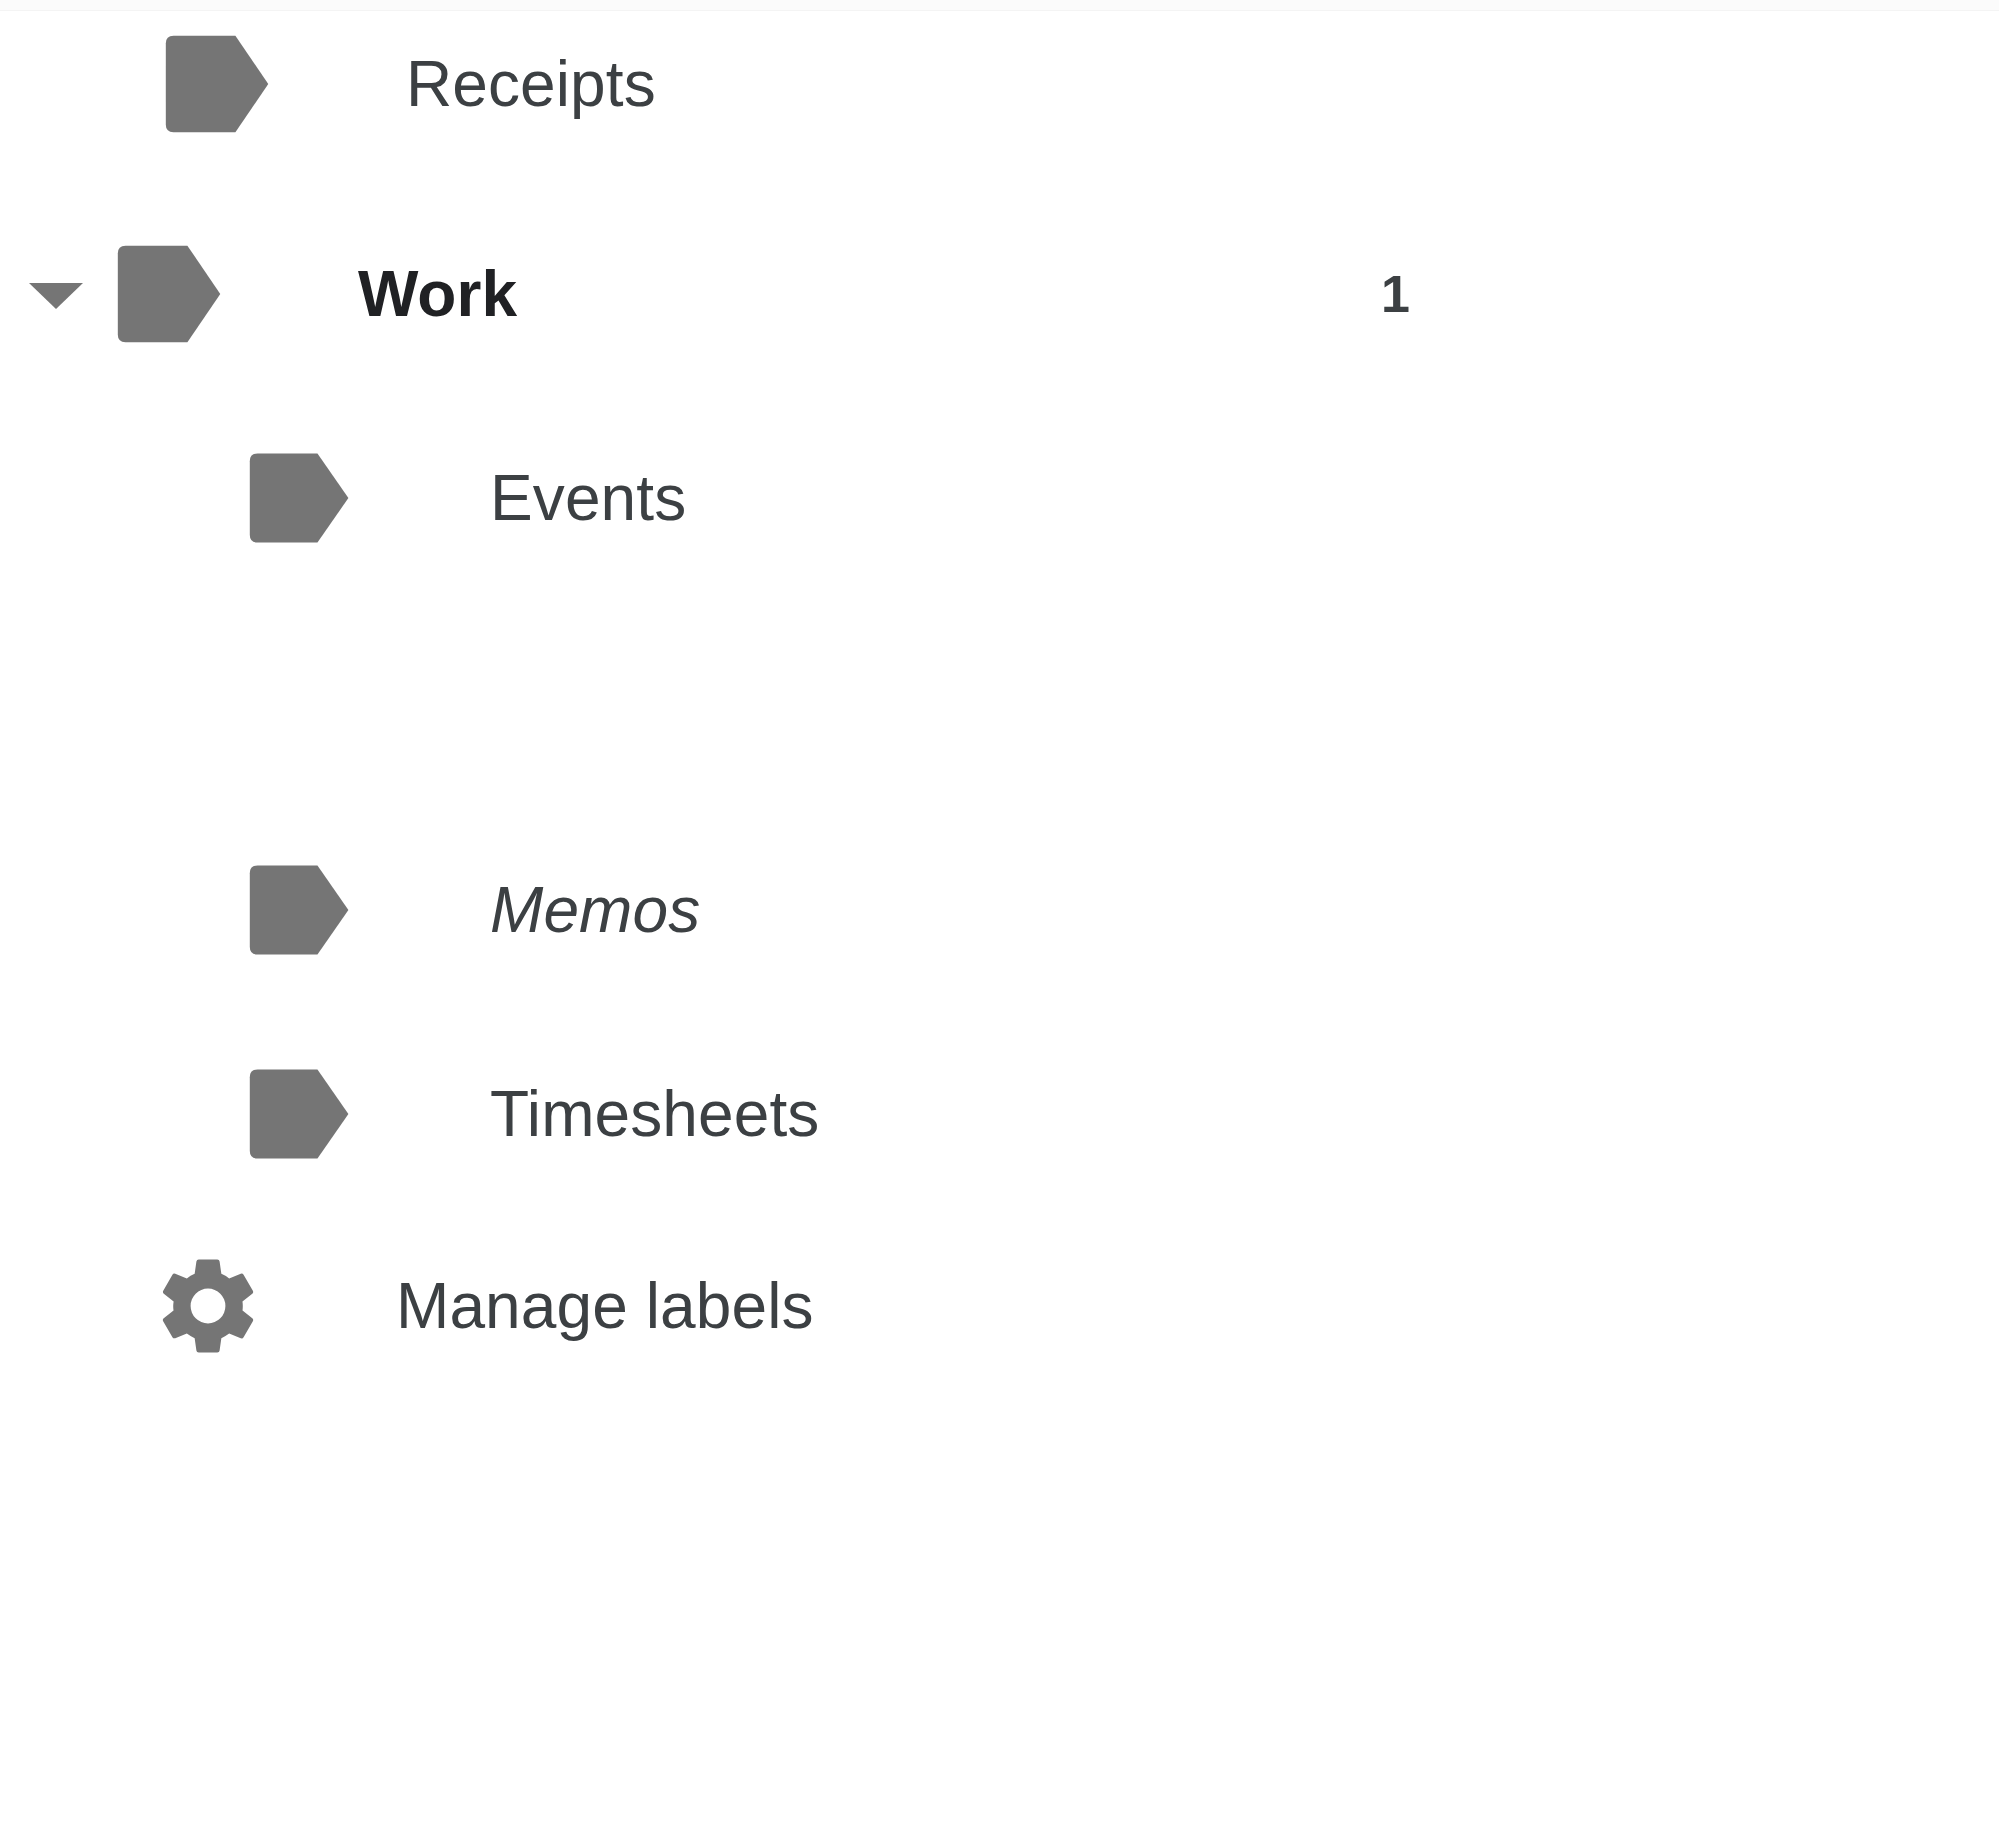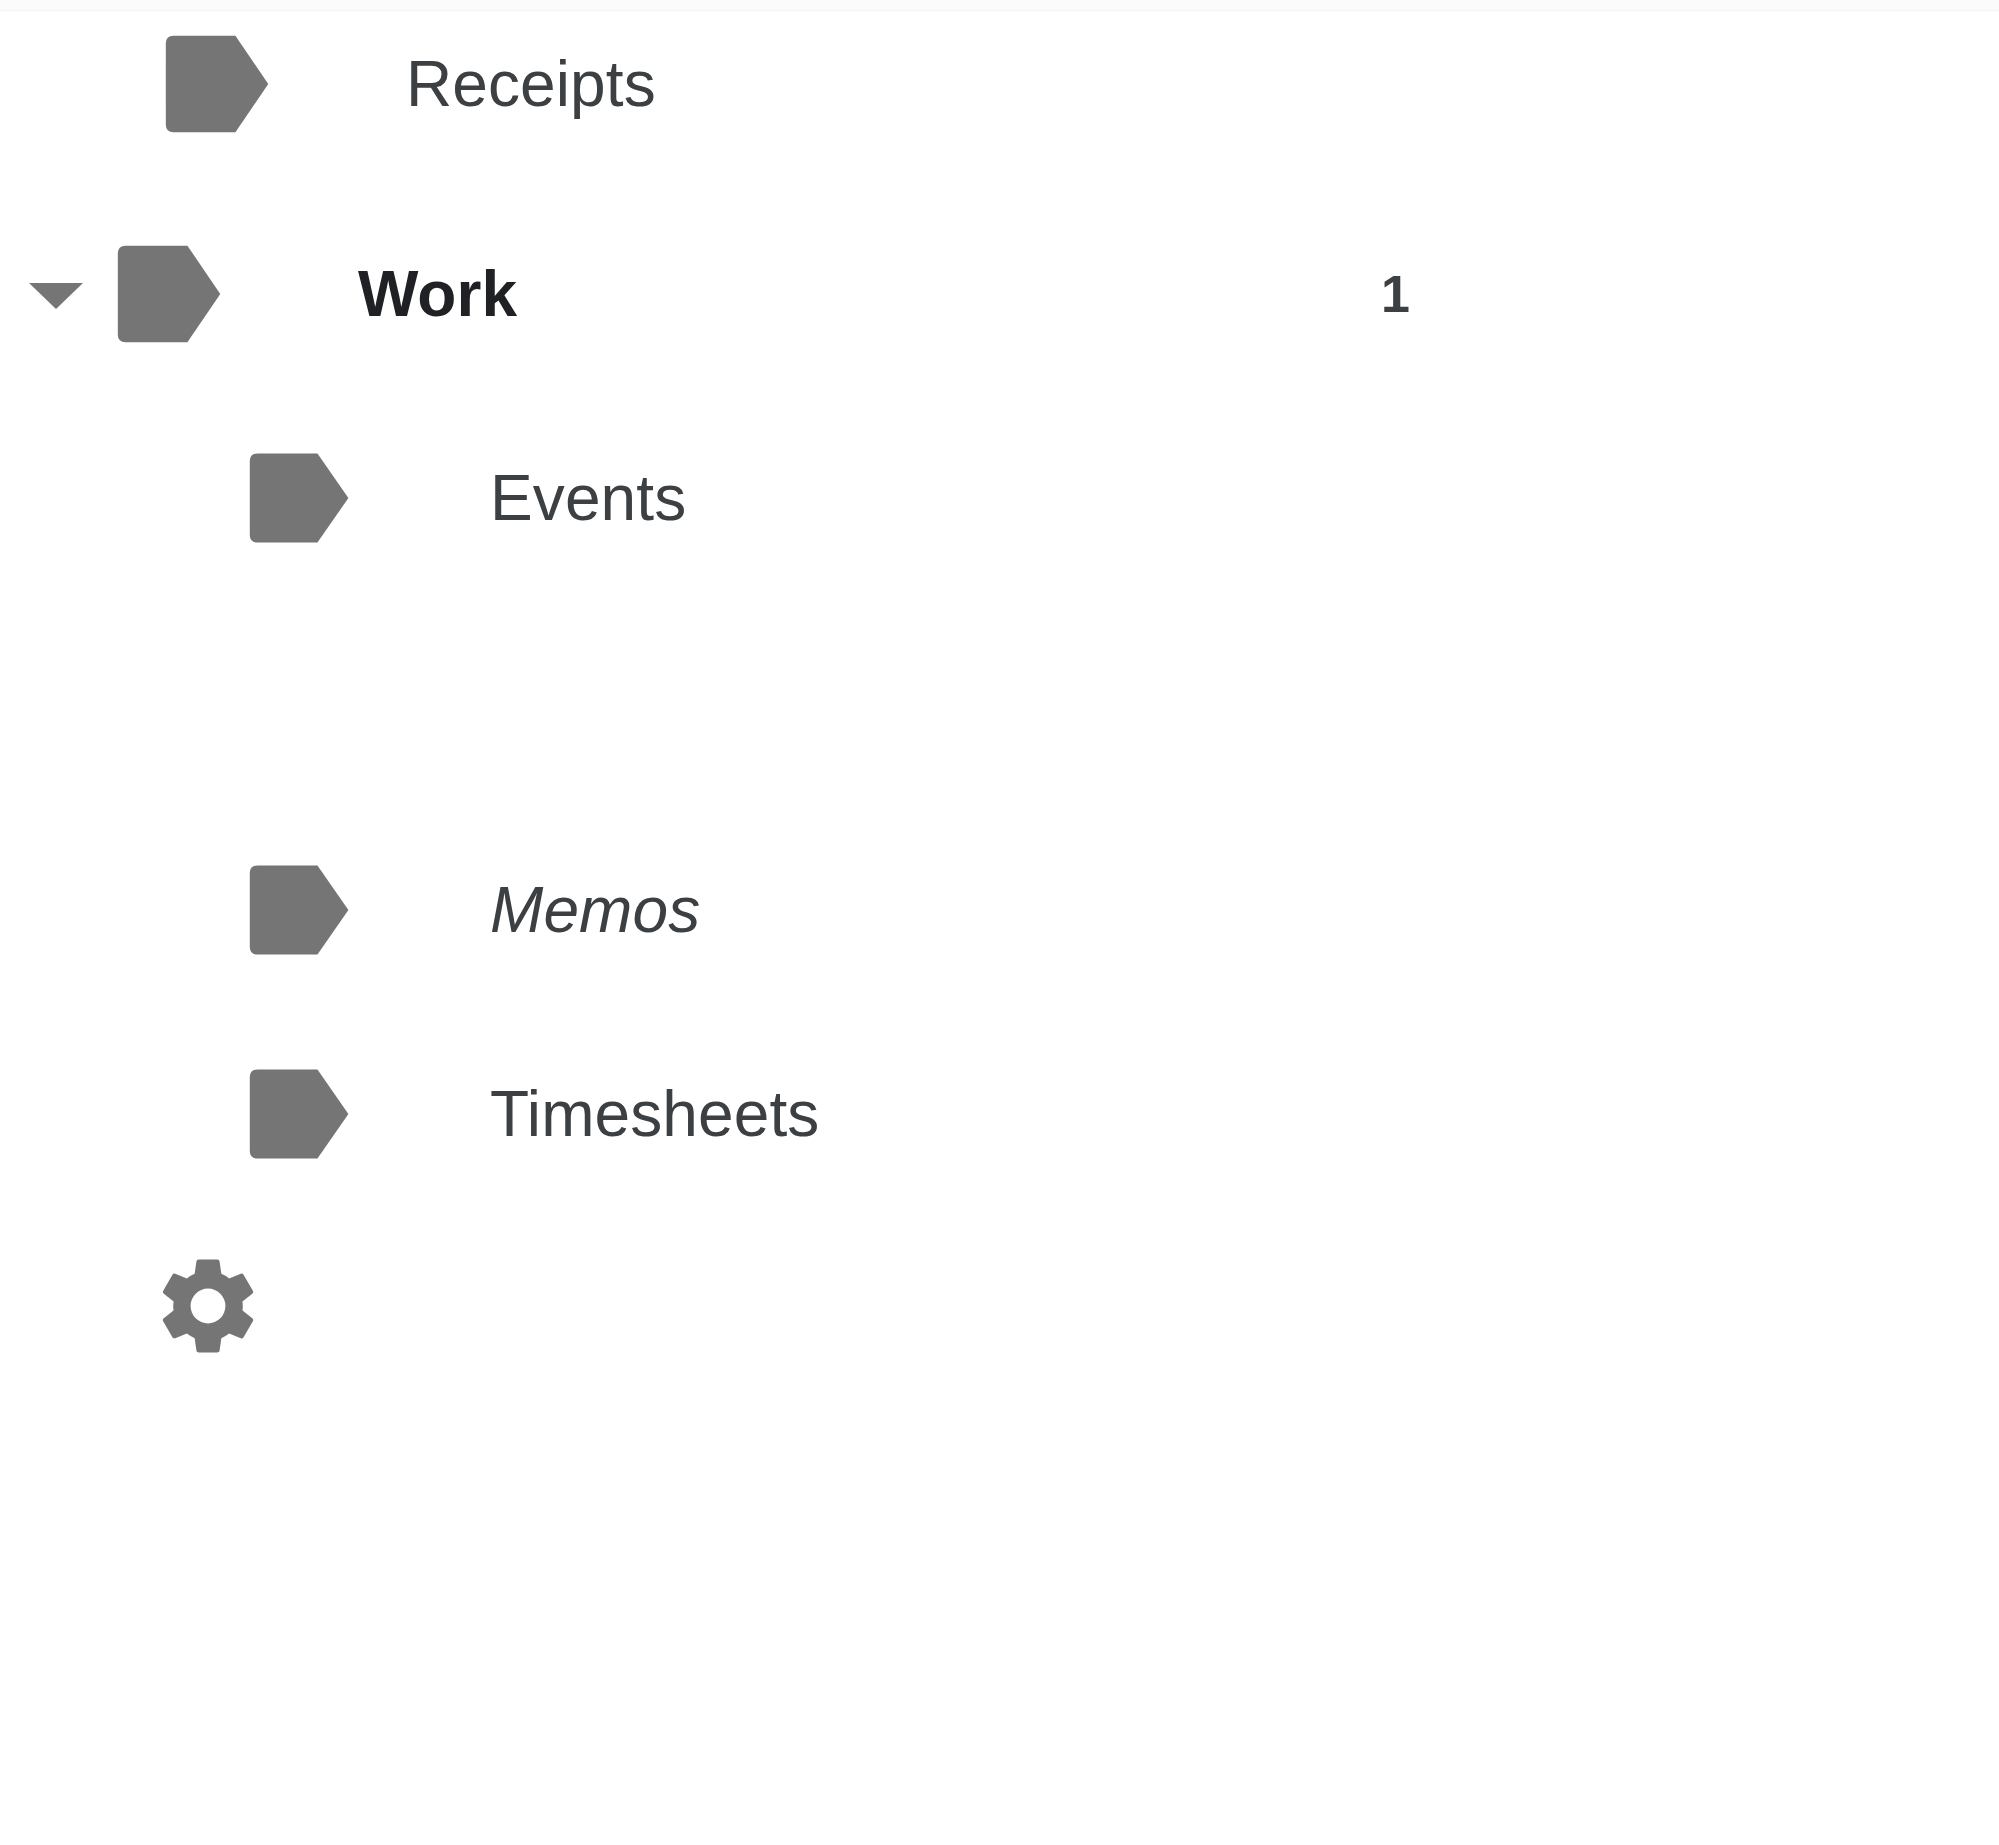--- a/index.html
+++ b/index.html
@@ -194,15 +194,16 @@
     <span class="row-label">Timesheets</span>
   </div>
 
   <div class="label-row indent-gear" id="row-manage">
     <span class="gear-icon">
       <svg width="116" height="116" viewBox="0 0 24 24" aria-hidden="true">
         <path fill="#757575" d="M19.14 12.94c.04-.3.06-.61.06-.94 0-.32-.02-.64-.07-.94l2.03-1.58a.49.49 0 0 0 .12-.61l-1.92-3.32a.49.49 0 0 0-.59-.22l-2.39.96a7.03 7.03 0 0 0-1.62-.94l-.36-2.54a.48.48 0 0 0-.48-.41h-3.84a.48.48 0 0 0-.48.41l-.36 2.54c-.59.24-1.13.56-1.62.94l-2.39-.96a.48.48 0 0 0-.59.22L2.74 8.87c-.12.21-.08.47.12.61l2.03 1.58c-.05.3-.09.63-.09.94s.02.64.07.94l-2.03 1.58a.49.49 0 0 0-.12.61l1.92 3.32c.12.22.37.29.59.22l2.39-.96c.5.38 1.03.7 1.62.94l.36 2.54c.05.24.24.41.48.41h3.84c.24 0 .44-.17.48-.41l.36-2.54c.59-.24 1.13-.56 1.62-.94l2.39.96c.22.08.47 0 .59-.22l1.92-3.32a.49.49 0 0 0-.12-.61l-2.01-1.58zM12 15.6A3.6 3.6 0 0 1 8.4 12 3.6 3.6 0 0 1 12 8.4a3.6 3.6 0 0 1 3.6 3.6 3.6 3.6 0 0 1-3.6 3.6z"></path>
       </svg>
     </span>
     <span class="gap-sm"></span>
+    <span class="row-label">Manage labels</span>
   </div>
 
 </div>
 
 </body></html>

